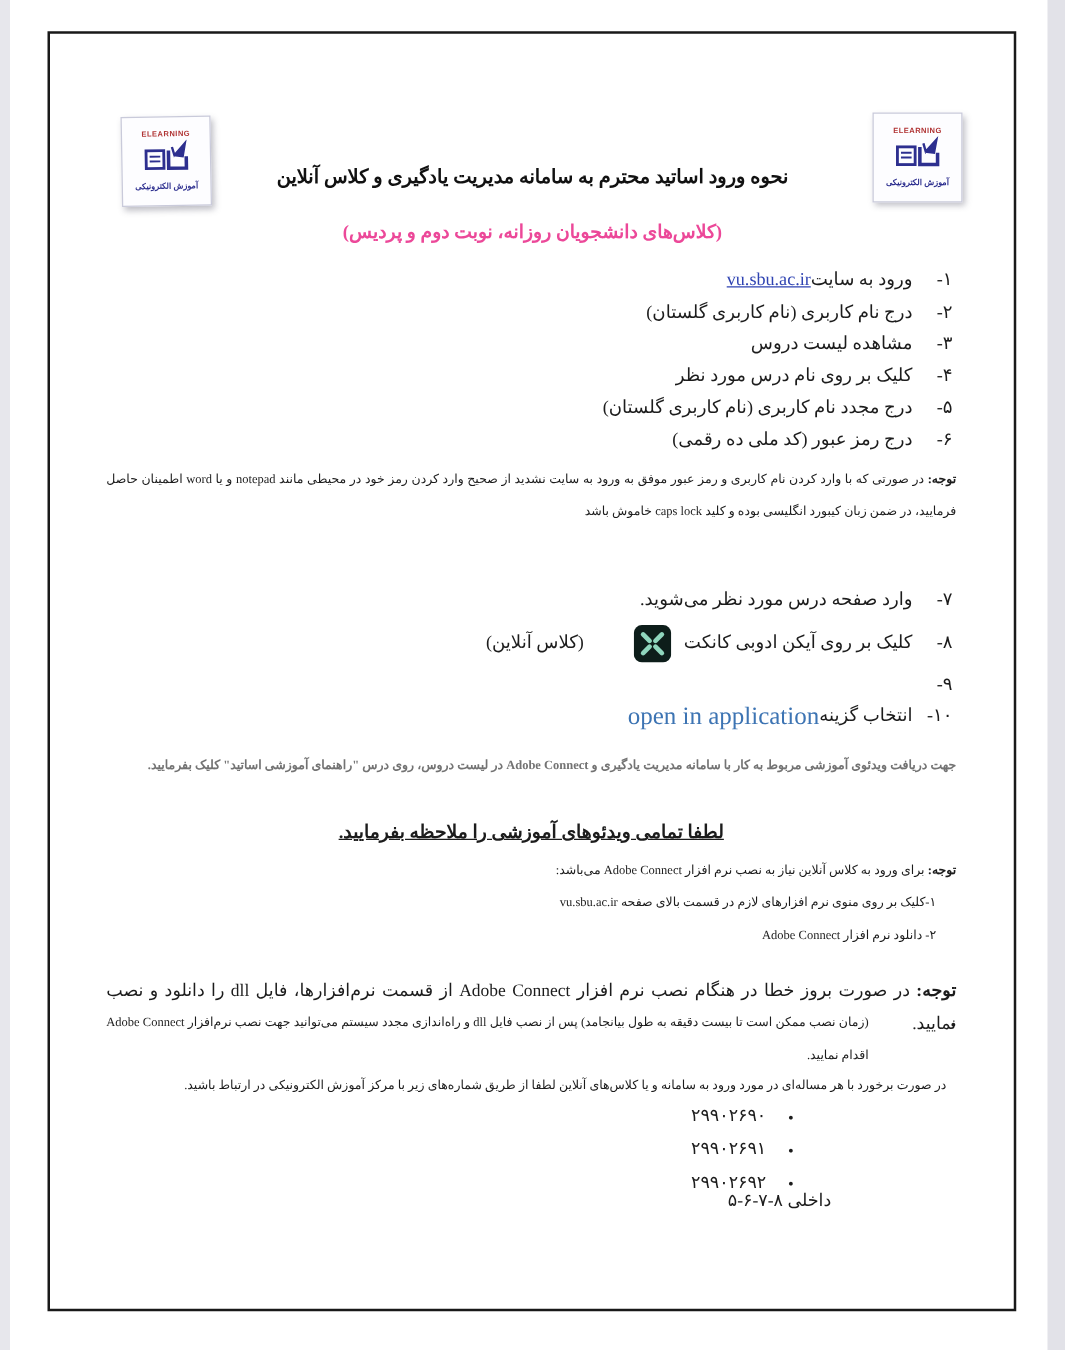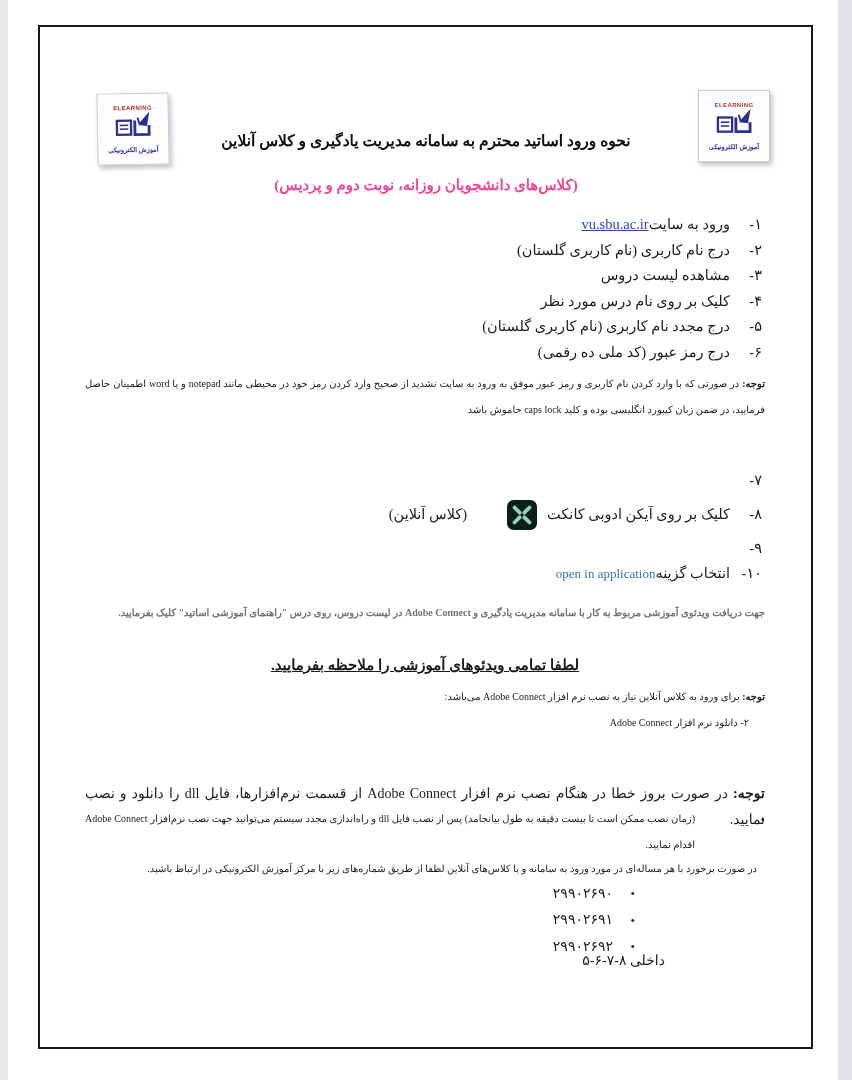--- a/index.html
+++ b/index.html
@@ -36,21 +36,21 @@
     font-size:15px;font-weight:bold;direction:rtl;
   }
   
   .step-list{position:absolute;right:90px;direction:rtl;font-size:14.5px;}
   .list-login{top:212px;}
   .list-class{top:468px;}
   .step-row{display:flex;align-items:center;line-height:25.5px;}
   .step-num{min-width:32px;display:inline-block;}
   .step-text{white-space:nowrap;}
   .site-link{text-decoration:underline;}
-  .app-link{text-decoration:none;font-size:13px;}
+  .app-link{text-decoration:none;font-size:20px;}
   .row-icon{height:42px;}
   .ac-icon{width:30px;height:30px;margin:0 10px 0 0;flex:0 0 auto;}
   .paren-suffix{margin-right:40px;}
   
   .para{position:absolute;left:85px;right:87px;direction:rtl;font-size:10px;
         line-height:26px;text-align:justify;}
   .note-label{font-weight:bold;}
   .note1{top:371px;}
   .red-para{top:599px;font-weight:bold;line-height:27.5px;}
   .underline-line{position:absolute;left:85px;right:87px;top:656px;text-align:center;
@@ -129,20 +129,21 @@
     <span class="step-num">۶-</span>
     <span class="step-text">درج رمز عبور (کد ملی ده رقمی)</span>
   </div>
 </div>
 
 <div class="para note1"><span class="note-label">توجه:</span><span> در صورتی که با وارد کردن نام کاربری و رمز عبور موفق به ورود به سایت نشدید از صحیح وارد کردن رمز خود در محیطی مانند notepad و یا word اطمینان حاصل فرمایید، در ضمن زبان کیبورد انگلیسی بوده و کلید caps lock خاموش باشد</span></div>
 
 <div class="step-list list-class">
   <div class="step-row">
     <span class="step-num">۷-</span>
+    <span class="step-text">وارد صفحه درس مورد نظر می‌شوید.</span>
   </div>
   <div class="step-row row-icon">
     <span class="step-num">۸-</span>
     <span class="step-text">کلیک بر روی آیکن ادوبی کانکت</span>
     <svg class="ac-icon" viewBox="0 0 32 32">
       <rect width="32" height="32" rx="7" fill="#0d1d1a"></rect>
       <path d="M8 8 L13.5 13.5 M24 8 L18.5 13.5 M8 24 L13.5 18.5 M24 24 L18.5 18.5" stroke="#8fd6bd" stroke-width="4" stroke-linecap="round" fill="none"></path>
     </svg>
     <span class="step-text paren-suffix">(کلاس آنلاین)</span>
   </div>
@@ -154,20 +155,21 @@
     <span class="step-text">انتخاب گزینه </span>
     <a class="app-link" href="#" style="color:#3d74b3;">open in application</a>
   </div>
 </div>
 
 <div class="para red-para" style="color:#737373;">جهت دریافت ویدئوی آموزشی مربوط به کار با سامانه مدیریت یادگیری و Adobe Connect در لیست دروس، روی درس "راهنمای آموزشی اساتید" کلیک بفرمایید.</div>
 <div class="underline-line">لطفا تمامی ویدئوهای آموزشی را ملاحظه بفرمایید.</div>
 
 <div class="para note2">
   <div><span class="note-label">توجه:</span><span> برای ورود به کلاس آنلاین نیاز به نصب نرم افزار Adobe Connect می‌باشد:</span></div>
+  <div class="sub-step">۱-کلیک بر روی منوی نرم افزارهای لازم در قسمت بالای صفحه vu.sbu.ac.ir</div>
   <div class="sub-step">۲- دانلود نرم افزار Adobe Connect</div>
 </div>
 
 <div class="para note3"><span class="note-label">توجه:</span><span> در صورت بروز خطا در هنگام نصب نرم افزار Adobe Connect از قسمت نرم‌افزارها، فایل dll را دانلود و نصب نمایید.</span></div>
 
 <div class="para dll-bullet">
   <span class="bullet-dot"></span>
   <span class="dll-text">(زمان نصب ممکن است تا بیست دقیقه به طول بیانجامد) پس از نصب فایل dll و راه‌اندازی مجدد سیستم می‌توانید جهت نصب نرم‌افزار Adobe Connect اقدام نمایید.</span>
 </div>
 

